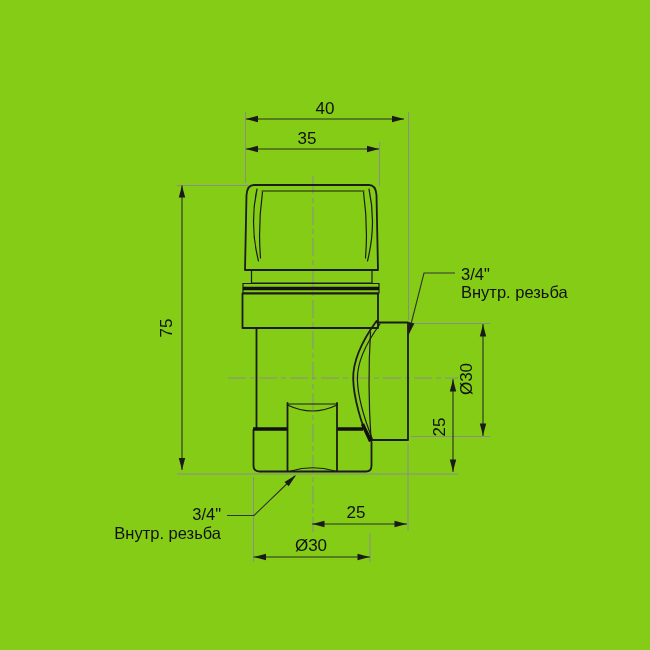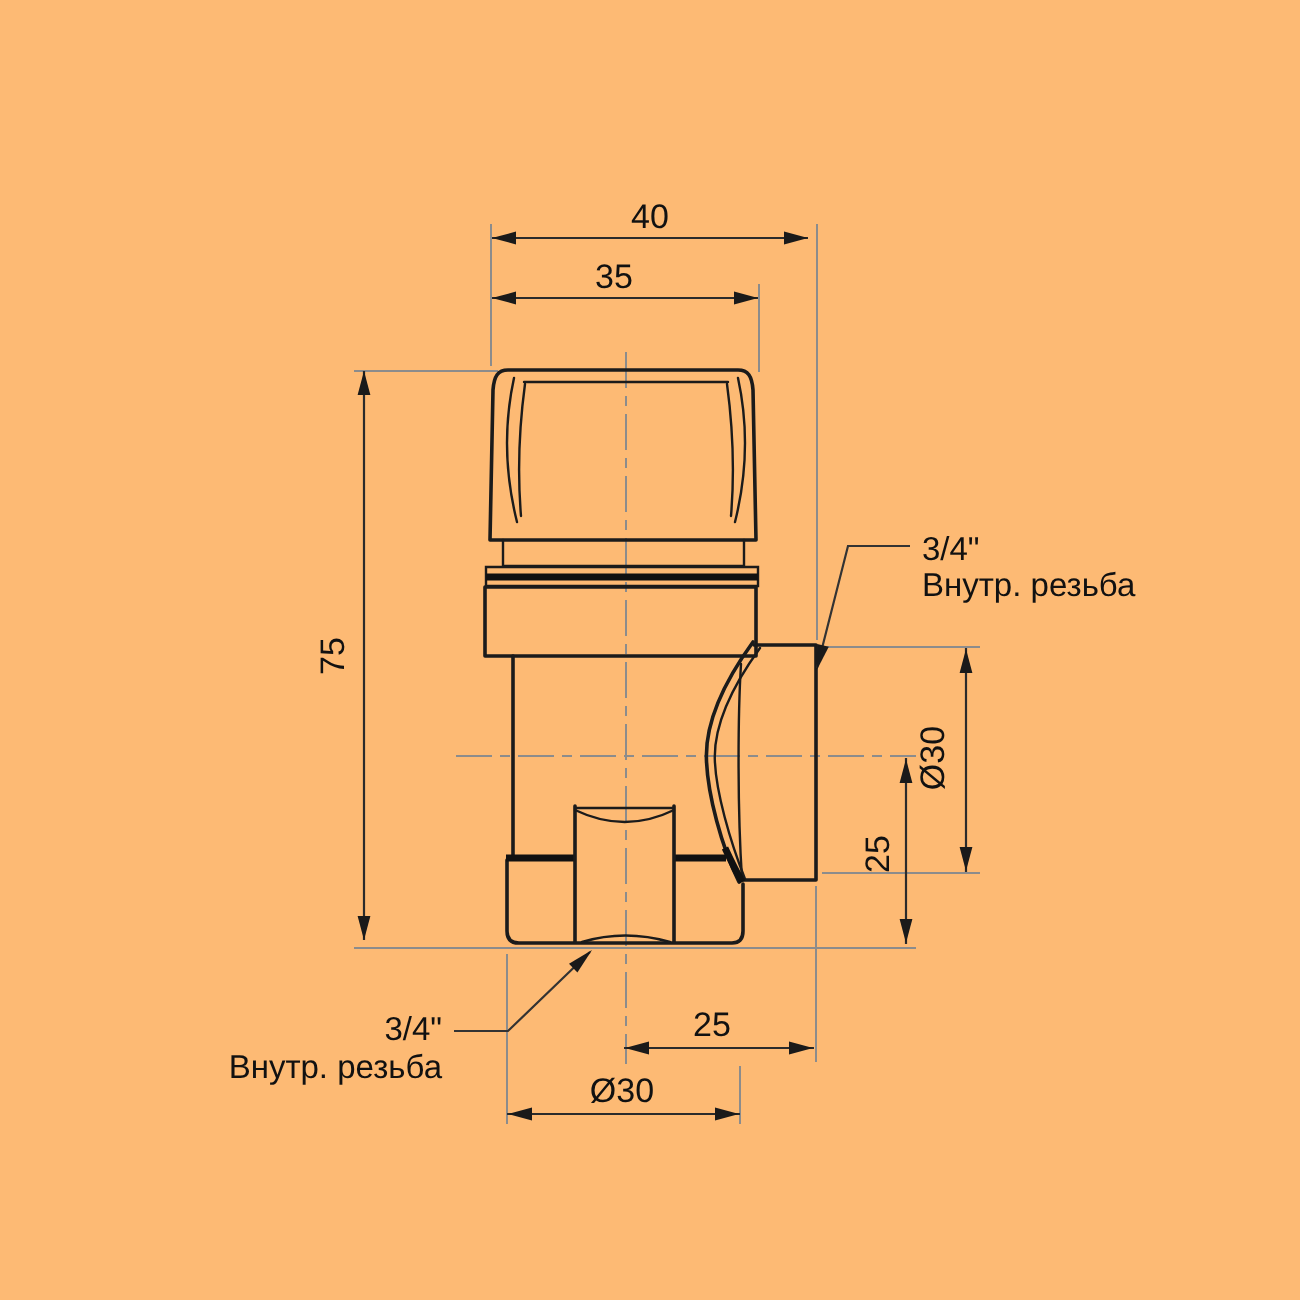--- a/index.html
+++ b/index.html
@@ -1,16 +1,16 @@
 <!DOCTYPE html>
 <html><head>
 <meta charset="utf-8">
 <style>
   html,body{margin:0;padding:0;background:#ffffff;}
-  .stage{width:650px;height:650px;background:#fdba74;position:relative;overflow:hidden;}
+  .stage{width:650px;height:650px;background:#84cc16;position:relative;overflow:hidden;}
   svg{display:block;}
   text{font-family:"Liberation Sans","DejaVu Sans",sans-serif;fill:#111111;}
   .dim-text{font-size:17px;}
   .leader-text{font-size:16.5px;}
   .outline{stroke:#1b1b1b;fill:none;stroke-width:1.8;stroke-linecap:round;stroke-linejoin:round;}
   .outline-thin{stroke:#1b1b1b;fill:none;stroke-width:1.2;stroke-linecap:round;}
   .outline-thick{stroke:#111111;fill:none;stroke-width:3.4;stroke-linecap:butt;}
   .dim-line{stroke:#2b2b2b;fill:none;stroke-width:1.1;}
   .aux-line{stroke:#8c8c8c;fill:none;stroke-width:1;}
   .center-line{stroke:#8c8c8c;fill:none;stroke-width:1;stroke-dasharray:18 4 5 4;}

